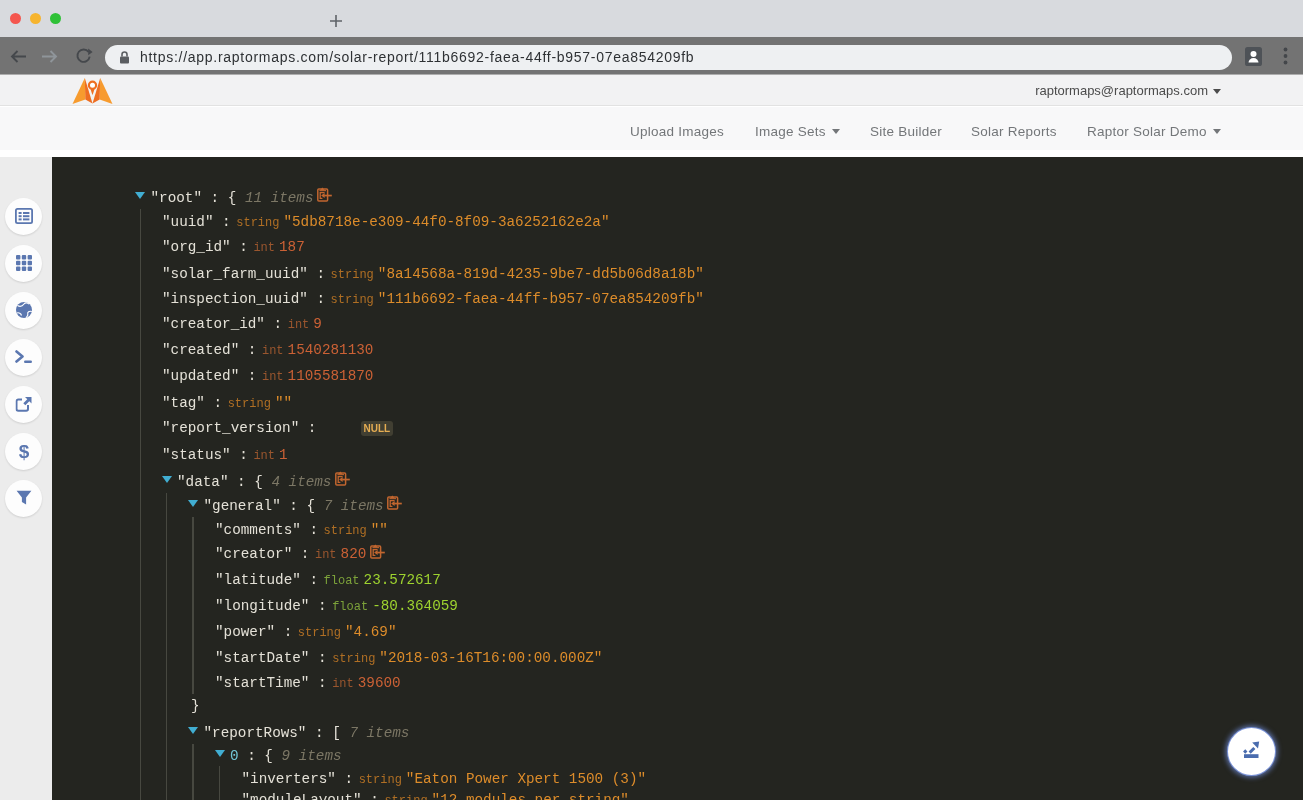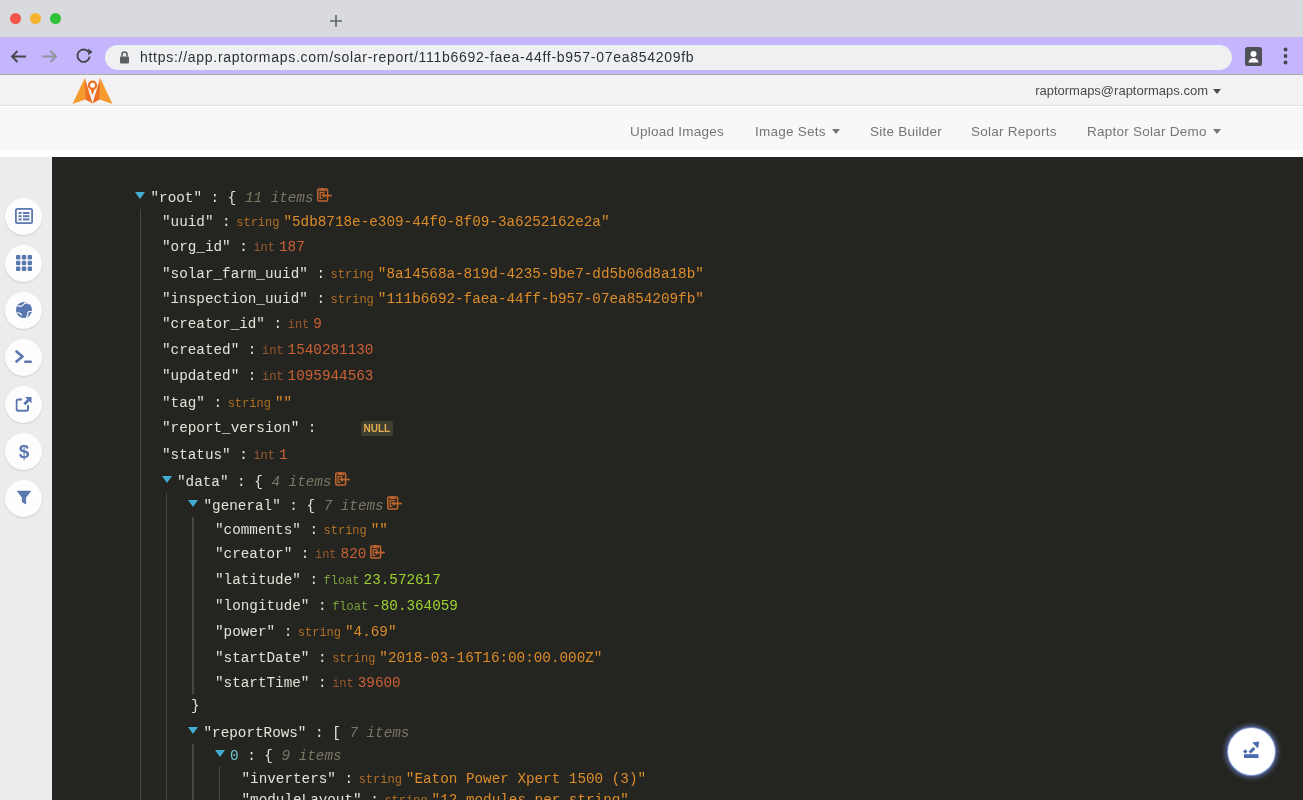--- a/index.html
+++ b/index.html
@@ -9,21 +9,21 @@
 
   
   #tabbar { position:absolute; left:0; top:0; width:1303px; height:37px; background:#d8dade; }
   .light { position:absolute; top:13px; width:11px; height:11px; border-radius:50%; }
   #tab { position:absolute; left:74px; top:5px; width:238px; height:32px; background:#fff; border-radius:8px 8px 0 0; }
   #tabtitle { position:absolute; left:38px; top:8.5px; font-size:12.2px; color:#35383c; letter-spacing:0px; }
   #tabclose { position:absolute; left:216px; top:9px; width:14px; height:14px; }
   #newtab { position:absolute; left:329px; top:14px; width:14px; height:14px; }
 
   
-  #toolbar { position:absolute; left:0; top:37px; width:1303px; height:38px; background:#c4b5fd; border-bottom:1px solid #adadad; }
+  #toolbar { position:absolute; left:0; top:37px; width:1303px; height:38px; background:#737373; border-bottom:1px solid #adadad; }
   #urlbar { position:absolute; left:105px; top:8px; width:1127px; height:25px; background:#eef0f2; border-radius:13px; }
   #urltext { position:absolute; left:35px; top:3.5px; font-size:14px; color:#2e3134; letter-spacing:0.72px; }
 
   
   #header { position:absolute; left:0; top:75px; width:1303px; height:31px; background:#f2f2f3; border-bottom:1px solid #e2e2e2; }
   #email { position:absolute; right:95px; top:8px; font-size:13px; color:#4b4b4b; }
   #emailcaret { position:absolute; right:82px; top:14px; width:0; height:0; border-left:4.5px solid transparent; border-right:4.5px solid transparent; border-top:5px solid #4b4b4b; }
 
   
   #nav { position:absolute; left:0; top:107px; width:1303px; height:43px; background:#f8f8f9; }
@@ -147,21 +147,21 @@
   <div class="row" style="top:130.2px;">
         <span class="txt" style="left:110.0px;"><span class="key">"inspection_uuid"</span> : <span class="lbl slbl">string</span><span class="str">"111b6692-faea-44ff-b957-07ea854209fb"</span></span>
       </div>
   <div class="row" style="top:155.2px;">
         <span class="txt" style="left:110.0px;"><span class="key">"creator_id"</span> : <span class="lbl ilbl">int</span><span class="int">9</span></span>
       </div>
   <div class="row" style="top:180.7px;">
         <span class="txt" style="left:110.0px;"><span class="key">"created"</span> : <span class="lbl ilbl">int</span><span class="int">1540281130</span></span>
       </div>
   <div class="row" style="top:206.6px;">
-        <span class="txt" style="left:110.0px;"><span class="key">"updated"</span> : <span class="lbl ilbl">int</span><span class="int">1095944563</span></span>
+        <span class="txt" style="left:110.0px;"><span class="key">"updated"</span> : <span class="lbl ilbl">int</span><span class="int">1105581870</span></span>
       </div>
   <div class="row" style="top:234.2px;">
         <span class="txt" style="left:110.0px;"><span class="key">"tag"</span> : <span class="lbl slbl">string</span><span class="str">""</span></span>
       </div>
   <div class="row" style="top:259.4px;">
         <span class="txt" style="left:110.0px;"><span class="key">"report_version"</span> : <span class="null">NULL</span></span>
       </div>
   <div class="row" style="top:285.9px;">
         <span class="txt" style="left:110.0px;"><span class="key">"status"</span> : <span class="lbl ilbl">int</span><span class="int">1</span></span>
       </div>

